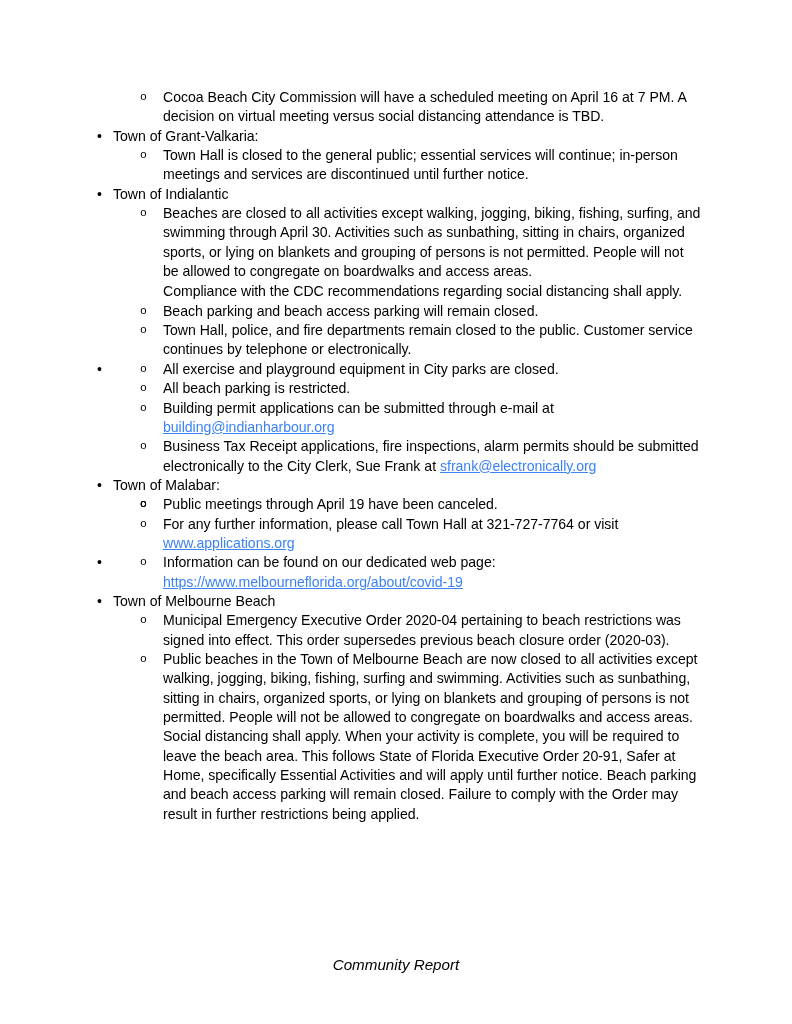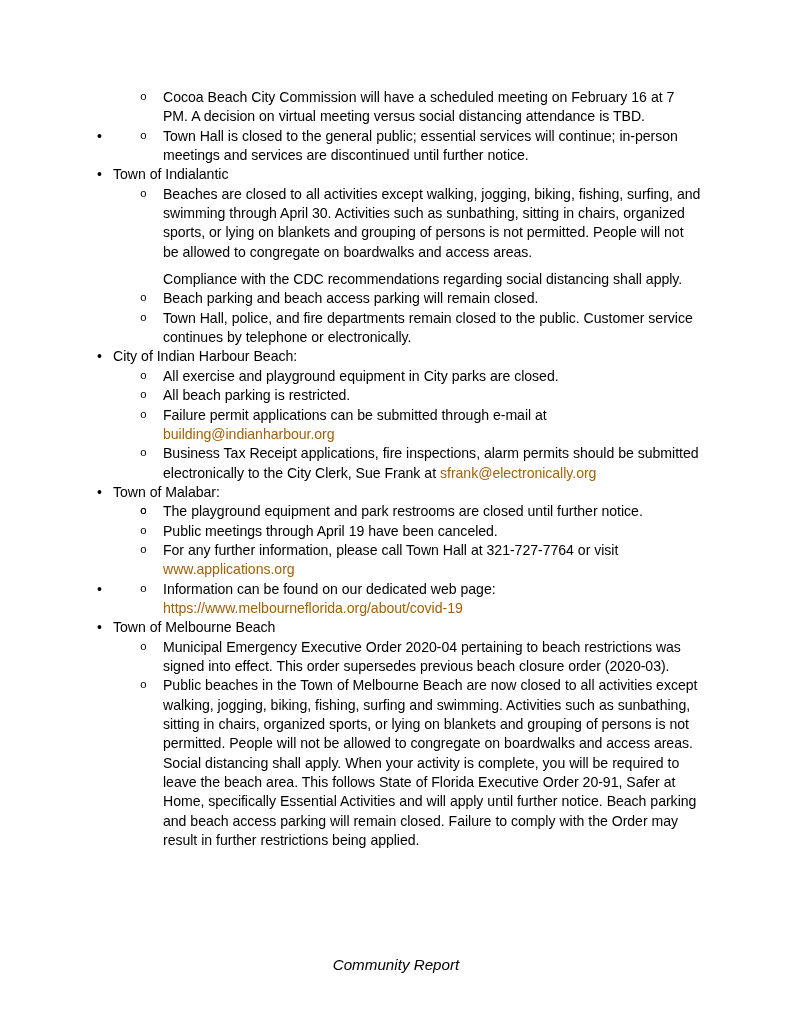--- a/index.html
+++ b/index.html
@@ -76,25 +76,26 @@
   
 
   li.l1 > ul.lvl2 {
     margin-left: -16px;
   }
 
   .para {
     display: block;
   }
   .para + .para {
-    margin-top: 8px;
+    margin-top: 1px;
   }
 
   a.link, .link {
-    color: #a16207;
+    color: #3b82f6;
+    text-decoration: underline;
   }
 
   .footer {
     position: absolute;
     left: 0;
     top: 956px;
     width: 792px;
     text-align: center;
     font-family: "Liberation Sans", "DejaVu Sans", sans-serif;
     font-style: italic;
@@ -104,24 +105,25 @@
 </style>
 </head>
 <body>
 
 <div class="page">
 
   <div class="doc-body">
     <ul class="lvl1" id="root-list">
         <li class="l2">
           <span class="marker">o</span>
-          <span class="para"><span>Cocoa Beach City Commission will have a scheduled meeting on February 16 at 7 PM. A decision on virtual meeting versus social distancing attendance is TBD.</span></span>
-        </li>
-        <li class="l1">
-          <span class="marker">•</span>
+          <span class="para"><span>Cocoa Beach City Commission will have a scheduled meeting on April 16 at 7 PM. A decision on virtual meeting versus social distancing attendance is TBD.</span></span>
+        </li>
+        <li class="l1">
+          <span class="marker">•</span>
+          <span class="para">Town of Grant-Valkaria:</span>
           <ul class="lvl2">
             <li class="l2">
               <span class="marker">o</span>
               <span class="para"><span>Town Hall is closed to the general public; essential services will continue; in-person meetings and services are discontinued until further notice.</span></span>
             </li>
           </ul>
         </li>
         <li class="l1">
           <span class="marker">•</span>
           <span class="para">Town of Indialantic</span>
@@ -136,50 +138,48 @@
               <span class="para"><span>Beach parking and beach access parking will remain closed.</span></span>
             </li>
             <li class="l2">
               <span class="marker">o</span>
               <span class="para"><span>Town Hall, police, and fire departments remain closed to the public. Customer service continues by telephone or electronically.</span></span>
             </li>
           </ul>
         </li>
         <li class="l1">
           <span class="marker">•</span>
-          <span class="para">City of Indian Harbour Beach:</span>
           <ul class="lvl2">
             <li class="l2">
               <span class="marker">o</span>
               <span class="para"><span>All exercise and playground equipment in City parks are closed.</span></span>
             </li>
             <li class="l2">
               <span class="marker">o</span>
               <span class="para"><span>All beach parking is restricted.</span></span>
             </li>
             <li class="l2">
               <span class="marker">o</span>
-              <span class="para"><span>Failure permit applications can be submitted through e-mail at </span><span class="link">building@indianharbour.org</span></span>
+              <span class="para"><span>Building permit applications can be submitted through e-mail at </span><span class="link">building@indianharbour.org</span></span>
             </li>
             <li class="l2">
               <span class="marker">o</span>
               <span class="para"><span>Business Tax Receipt applications, fire inspections, alarm permits should be submitted electronically to the City Clerk, Sue Frank at </span><span class="link">sfrank@electronically.org</span></span>
             </li>
           </ul>
         </li>
         <li class="l1">
           <span class="marker">•</span>
           <span class="para">Town of Malabar:</span>
           <ul class="lvl2">
             <li class="l2">
               <span class="marker">o</span>
             </li>
             <li class="l2">
               <span class="marker">o</span>
-              <span class="para"><span>The playground equipment and park restrooms are closed until further notice.</span></span>
             </li>
             <li class="l2">
               <span class="marker">o</span>
               <span class="para"><span>Public meetings through April 19 have been canceled.</span></span>
             </li>
             <li class="l2">
               <span class="marker">o</span>
               <span class="para"><span> For any further information, please call Town Hall at 321-727-7764 or visit </span><span class="link">www.applications.org</span></span>
             </li>
           </ul>

